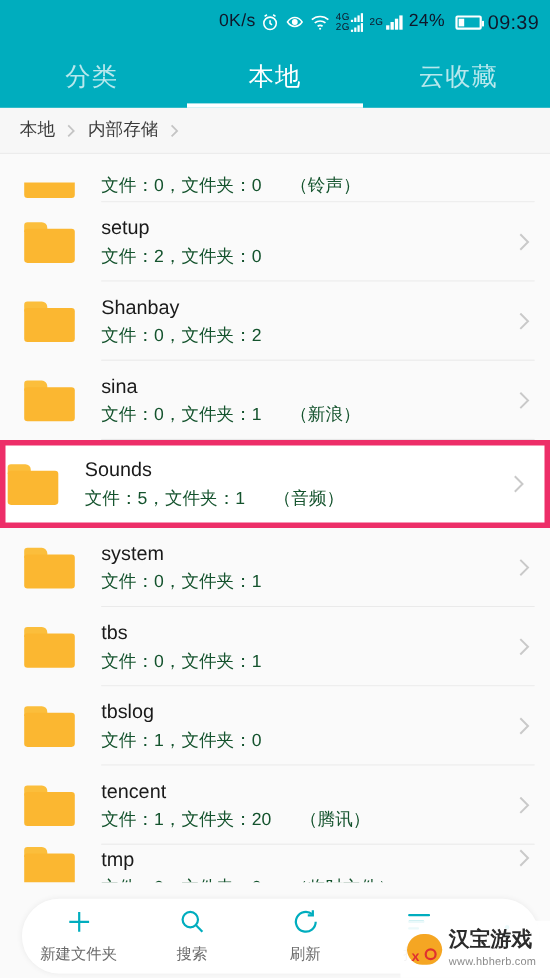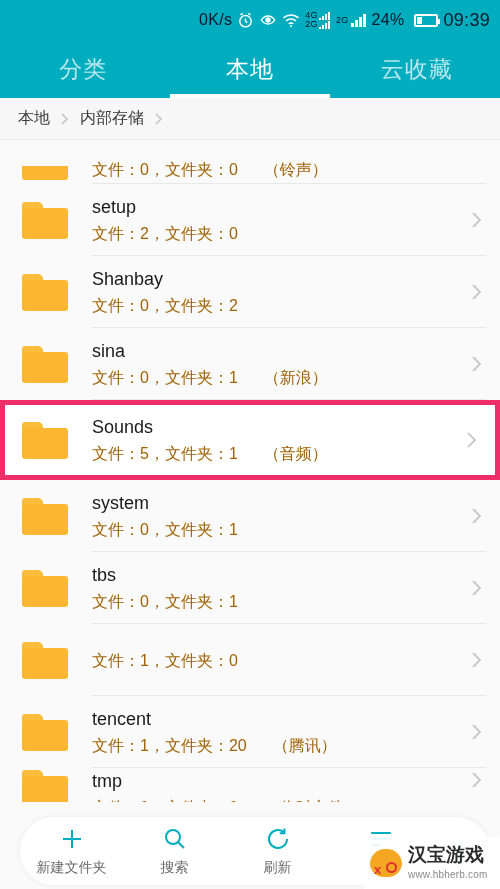--- a/index.html
+++ b/index.html
@@ -210,21 +210,21 @@
   .rowtext { flex: 1; min-width: 0; }
   .rowtitle {
     font-size: 18px;
     color: #1a1a1a;
     line-height: 26px;
     white-space: nowrap;
     overflow: hidden;
   }
   .rowsub {
     font-size: 16px;
-    color: #a16207;
+    color: #14532d;
     line-height: 24px;
     margin-top: 2px;
     white-space: nowrap;
     display: flex;
     align-items: center;
   }
   .rowsub .note { margin-left: 26px; }
 
   .chev {
     flex: 0 0 auto;
@@ -244,21 +244,21 @@
   .row.clipped .rowsub { margin-bottom: 2px; }
 
   
   .row.clipbottom { height: 34px; align-items: flex-start; overflow: hidden; }
   .row.clipbottom .folder { margin-top: 2px; }
 
   
   .row.highlight {
     border: 5px solid #ED2E68;
     background: #ffffff;
-    padding-left: 17px;
+    padding-left: 2px;
     height: 80px;
   }
 
   
   .toolbar {
     position: absolute;
     left: 20px;
     right: 10px;
     bottom: 4px;
     height: 68px;
@@ -573,20 +573,21 @@
     </span>
     <span class="sep"></span>
   </div>
 
   <div class="row">
     <span class="folder">
       <span class="tabtop"></span>
         <span class="body"></span>
     </span>
     <span class="rowtext">
+      <div class="rowtitle">tbslog</div>
       <div class="rowsub">
         <span>文件：1，文件夹：0</span>
         <span class="note"></span>
       </div>
     </span>
     <span class="chev">
       <svg width="15" height="24" viewBox="0 0 15 24" fill="none" stroke="#c9c9c9" stroke-width="1.8">
           <path d="M4 5l7 7-7 7"></path>
         </svg>
     </span>

